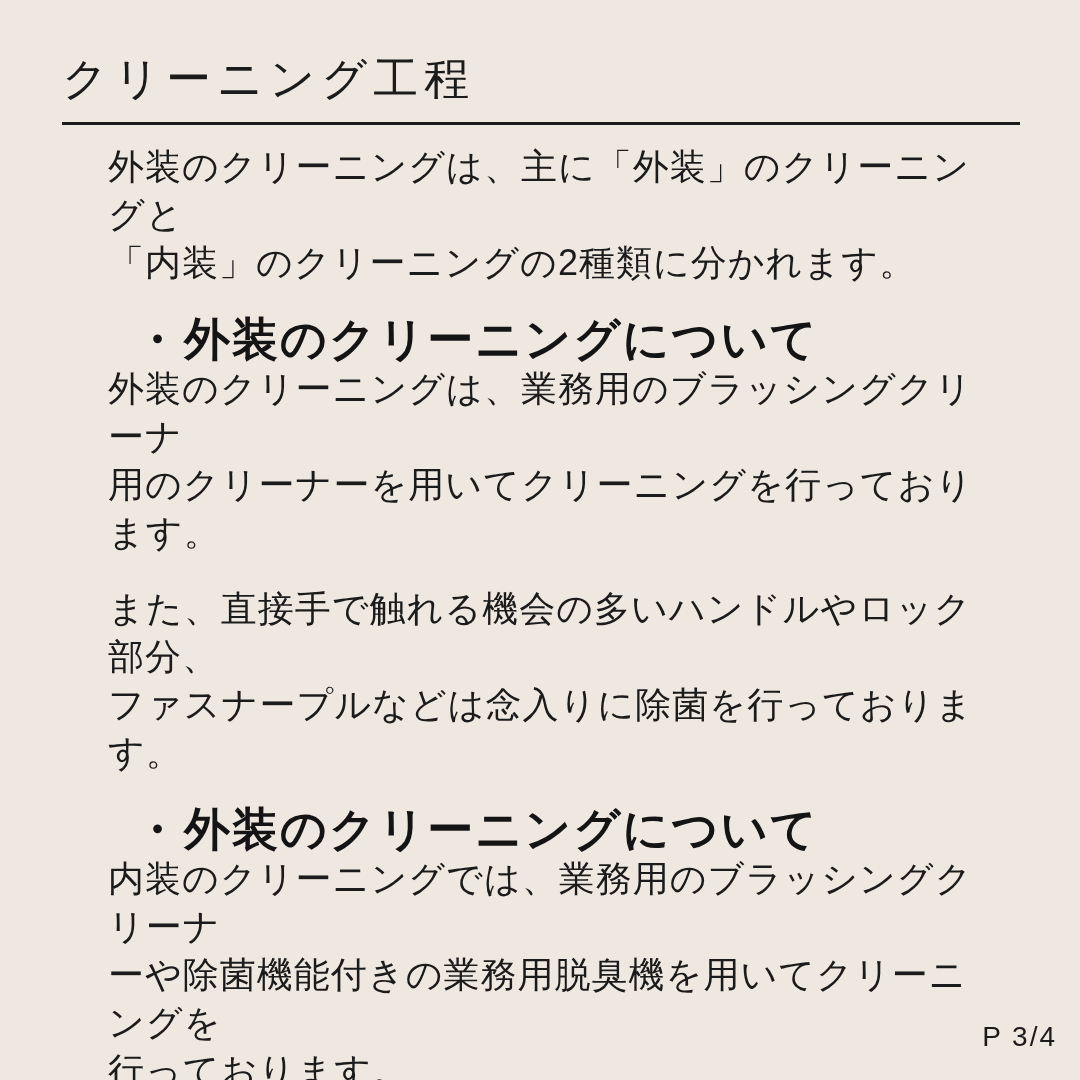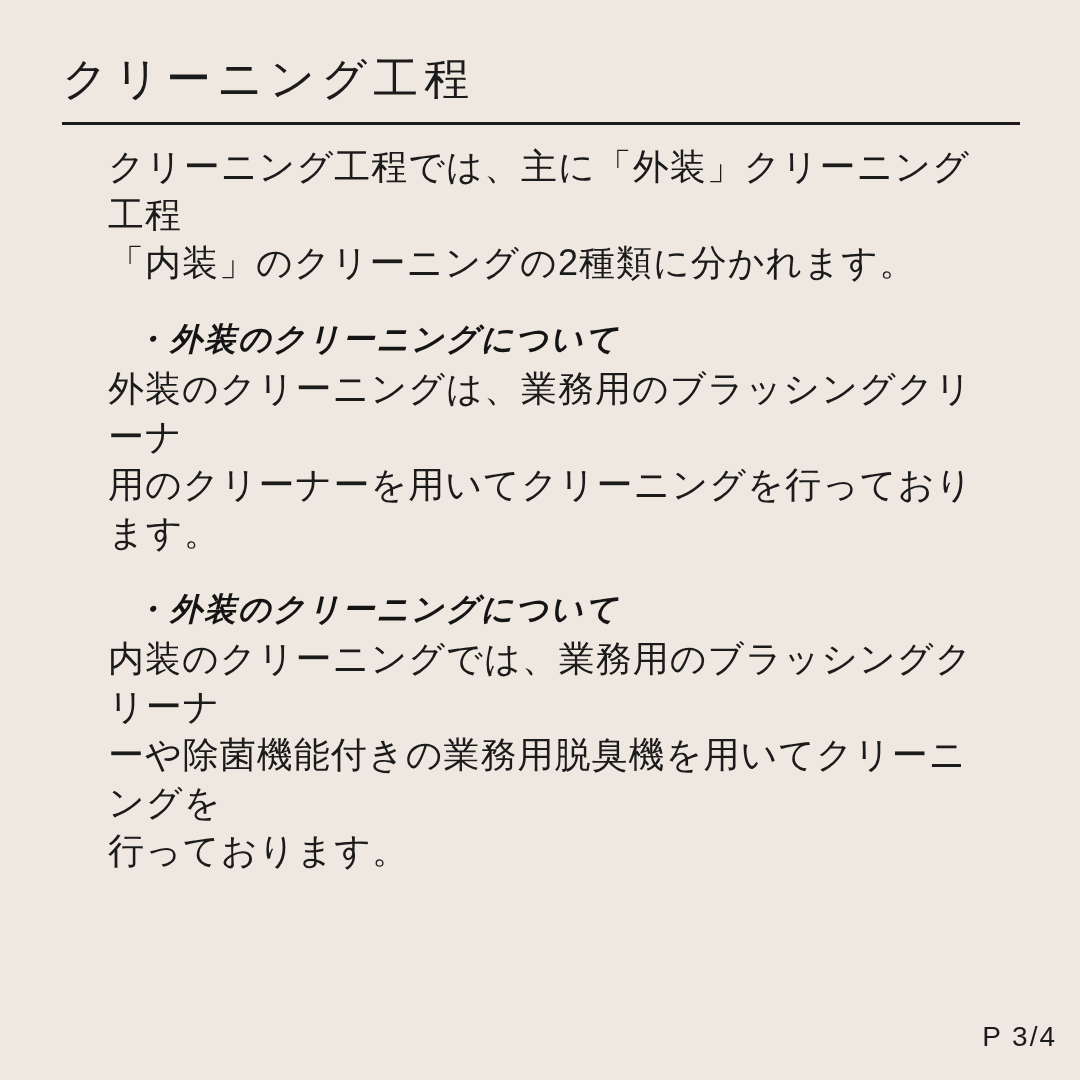--- a/index.html
+++ b/index.html
@@ -47,26 +47,25 @@
     margin: 0 0 28px 0;
     font-size: 36px;
     line-height: 48px;
     letter-spacing: 1px;
     white-space: pre-line;
     color: #1B1B1B;
   }
   .bullet-heading {
     margin: 0 0 2px 0;
     padding-left: 26px;
-    font-size: 32px;
+    font-size: 46px;
     line-height: 48px;
     font-weight: 700;
     letter-spacing: 2px;
     color: #141414;
-    font-style: italic;
   }
   .bullet {
     display: inline-block;
     margin-right: 2px;
   }
   .page-number {
     position: absolute;
     right: 23px;
     bottom: 6px;
     font-size: 28px;
@@ -78,28 +77,30 @@
 <body>
 
 <div class="page">
 
   <h1 class="page-title">クリーニング工程</h1>
 
   <hr class="title-rule">
 
   <div class="content">
 
-    <p class="para">クリーニング工程では、主に「外装」クリーニング工程
+    <p class="para">外装のクリーニングは、主に「外装」のクリーニングと
 「内装」のクリーニングの2種類に分かれます。</p>
 
     <div class="bullet-heading"><span class="bullet">・</span><span>外装のクリーニングについて</span></div>
 
     <p class="para">外装のクリーニングは、業務用のブラッシングクリーナ
 用のクリーナーを用いてクリーニングを行っております。</p>
 
+    <p class="para">また、直接手で触れる機会の多いハンドルやロック部分、
+ファスナープルなどは念入りに除菌を行っております。</p>
 
     <div class="bullet-heading"><span class="bullet">・</span><span>外装のクリーニングについて</span></div>
 
     <p class="para">内装のクリーニングでは、業務用のブラッシングクリーナ
 ーや除菌機能付きの業務用脱臭機を用いてクリーニングを
 行っております。</p>
 
   </div>
 
   <div class="page-number">P 3/4</div>

